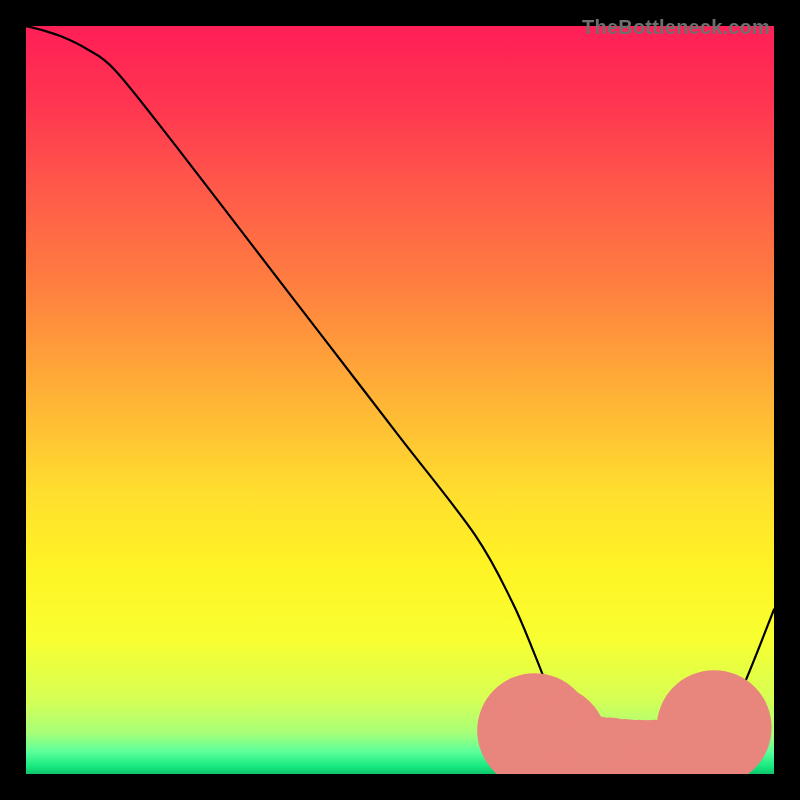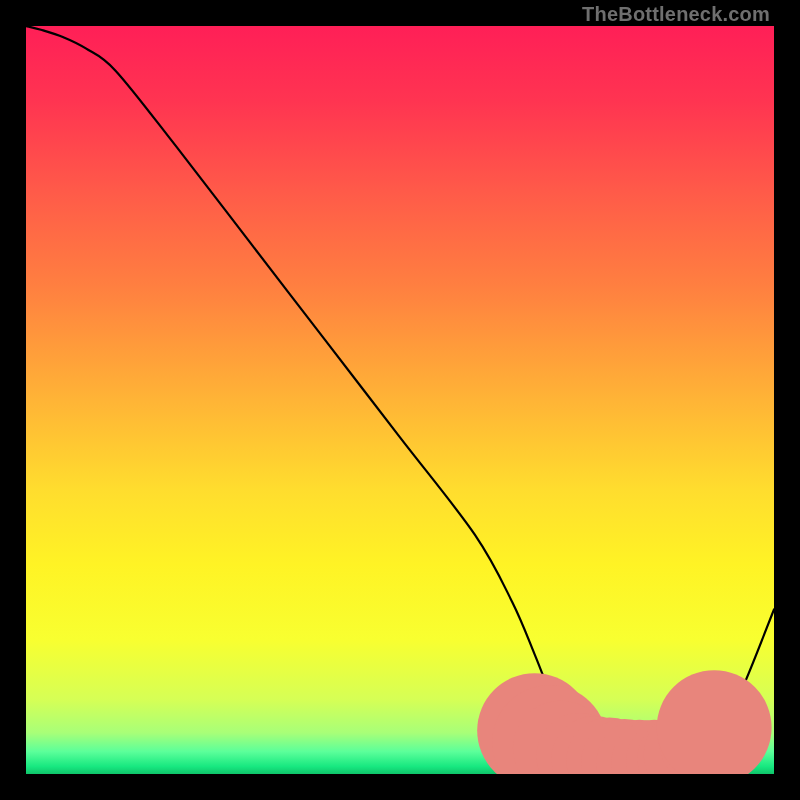--- a/index.html
+++ b/index.html
@@ -26,21 +26,21 @@
     width: 748px;
     height: 748px;
     overflow: hidden;
   }
   .gradient {
     position: absolute;
     inset: 0;
   }
   .watermark {
     position: absolute;
-    top: 3px;
+    top: 16px;
     right: 30px;
     font-size: 20px;
     font-weight: 600;
     color: #6f6f6f;
     letter-spacing: 0.2px;
   }
   svg.curve {
     position: absolute;
     inset: 0;
   }

